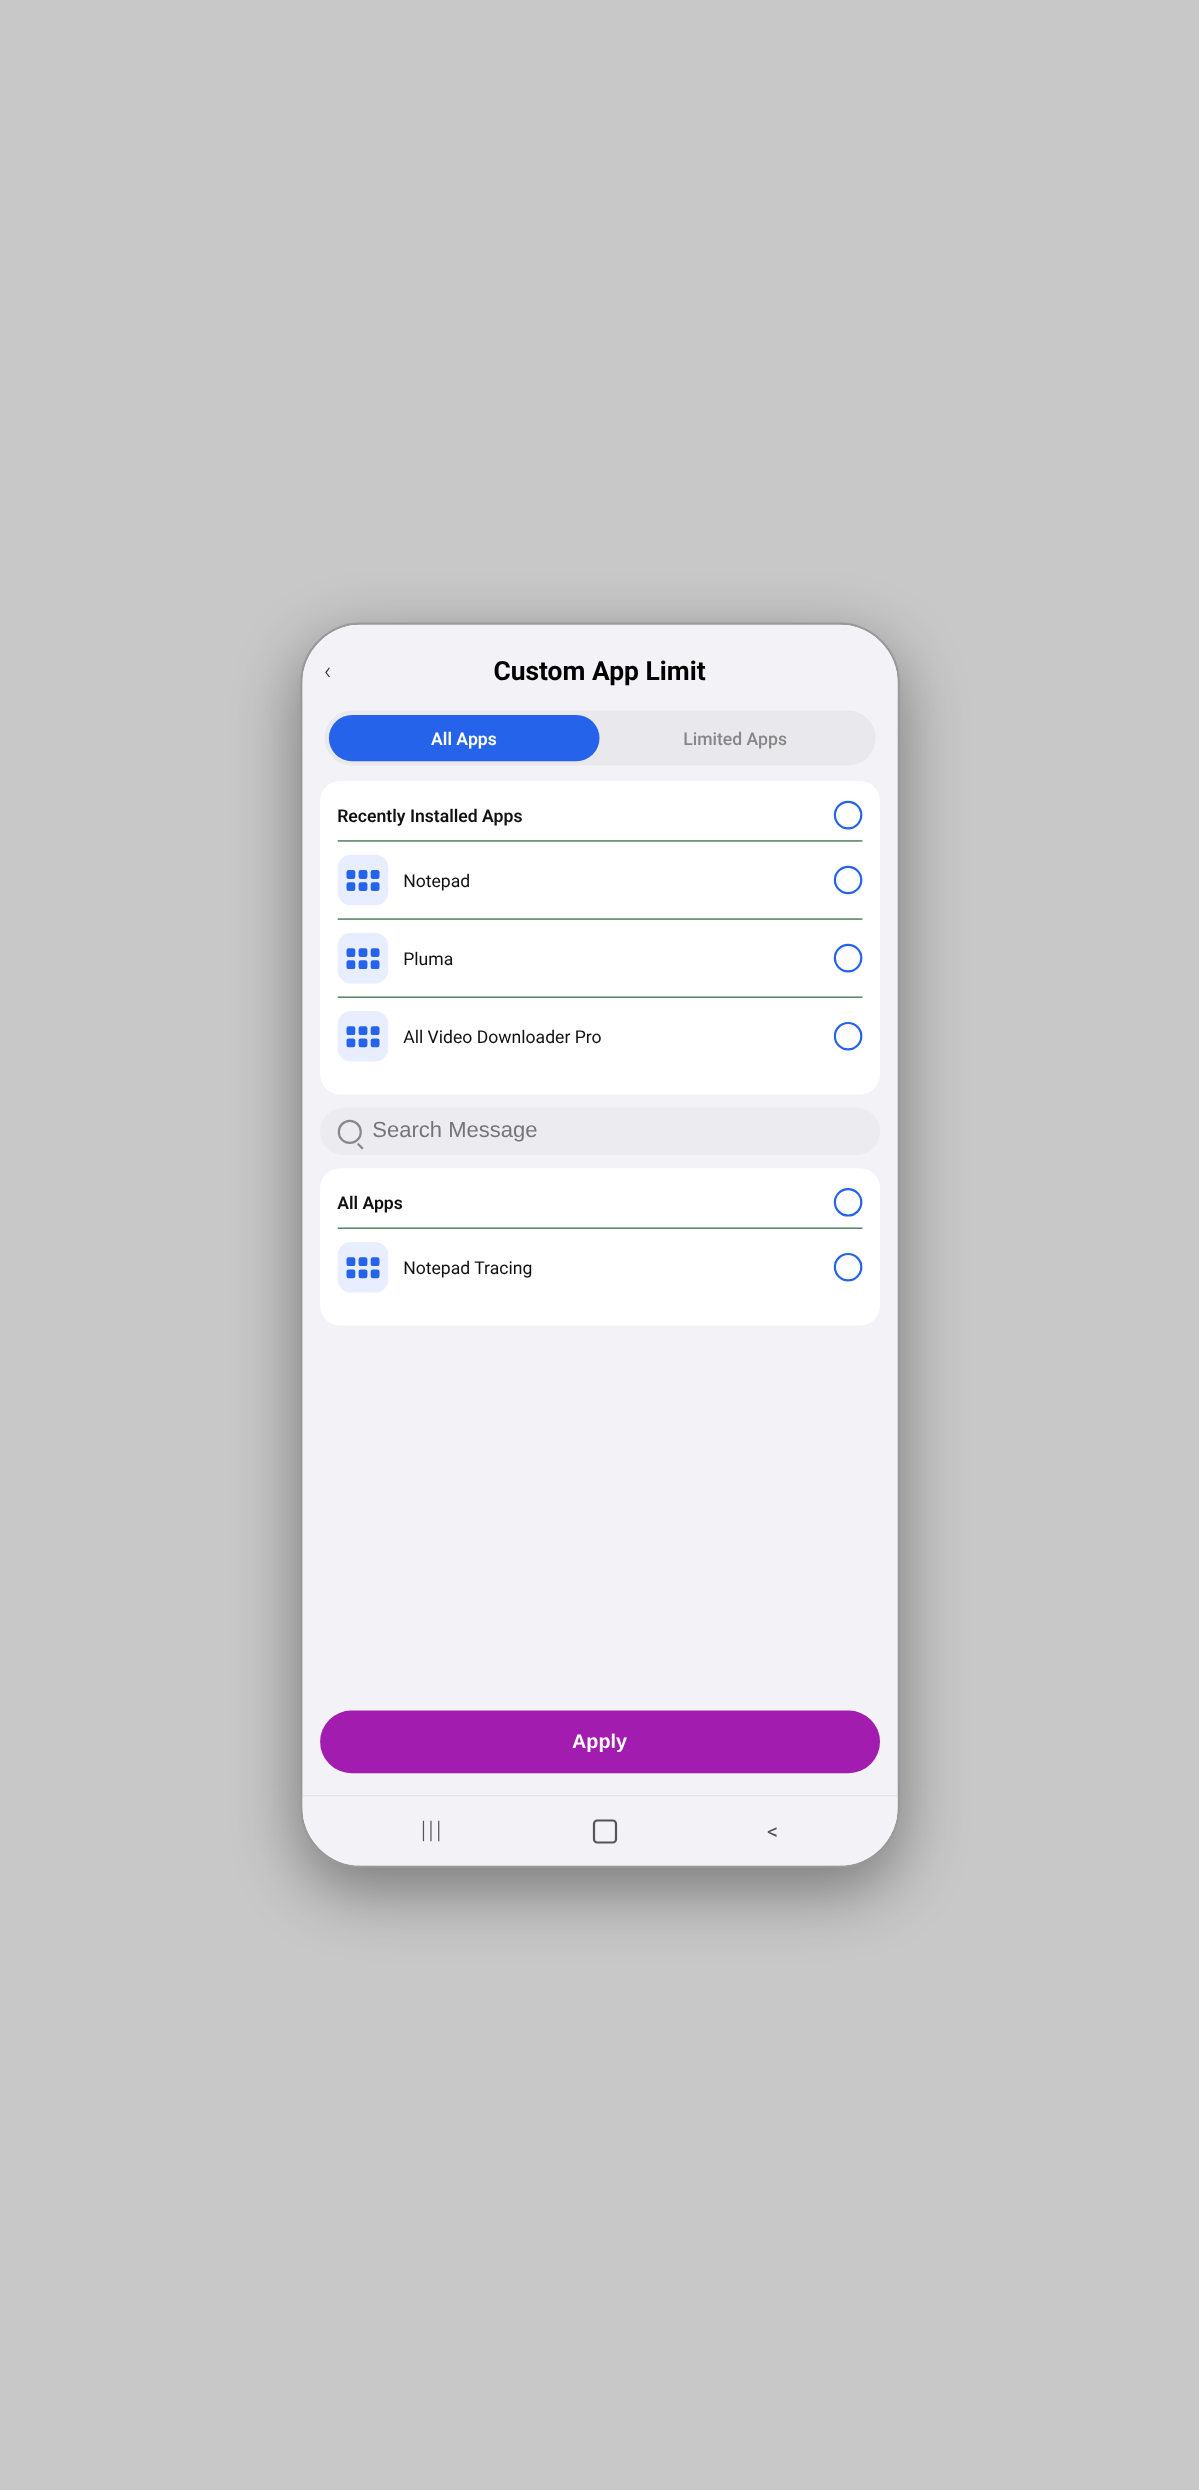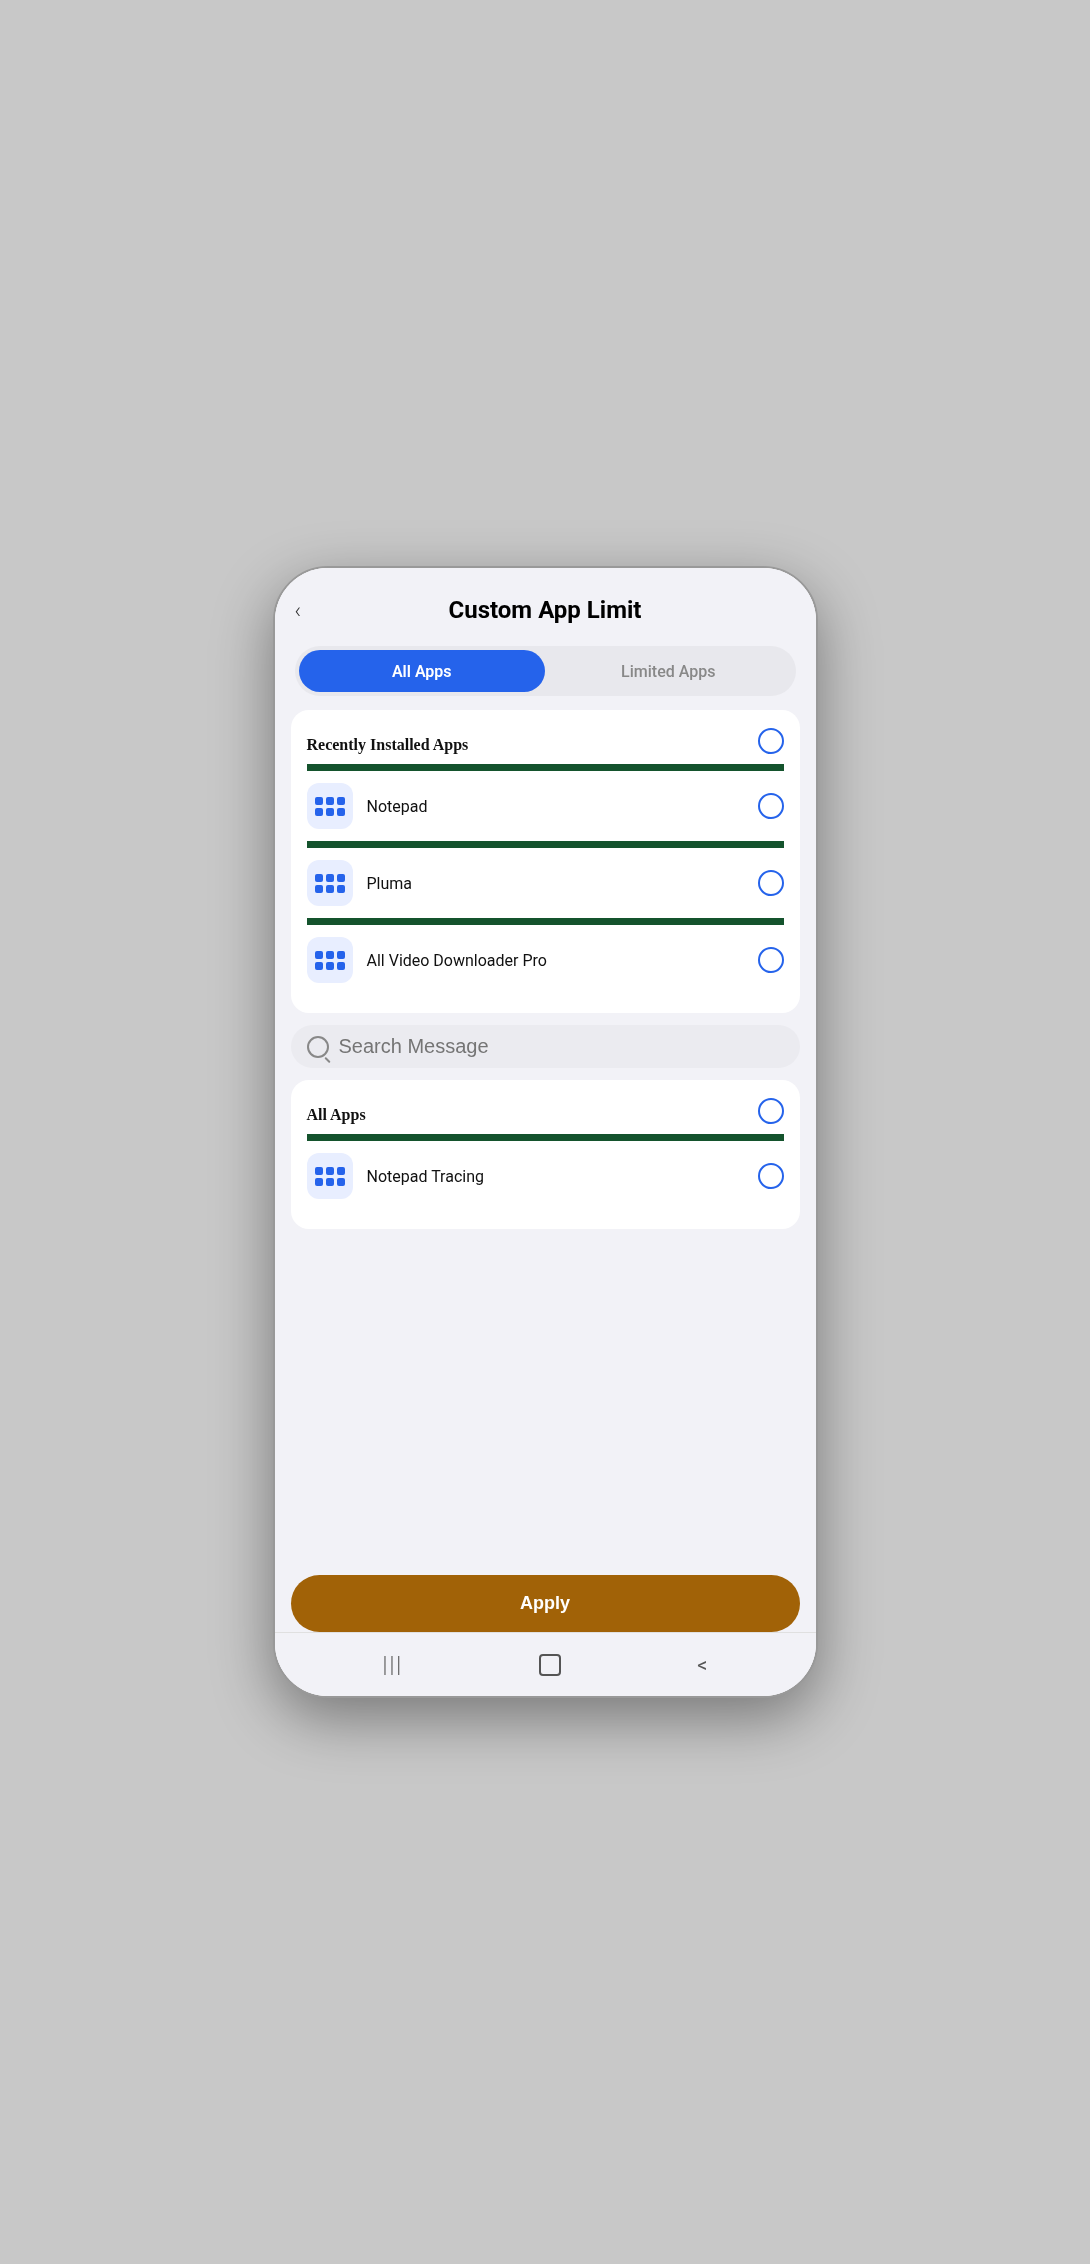--- a/index.html
+++ b/index.html
@@ -108,38 +108,37 @@
     
     .card {
       background: #fff;
       border-radius: 18px;
       padding: 18px 16px;
     }
 
     
     .section-header {
       display: flex;
-      align-items: flex-end;
+      align-items: center;
       justify-content: space-between;
       margin-bottom: 10px;
-      font-family: Liberation Serif, serif;
     }
 
     .section-title {
       font-size: 16px;
       font-weight: 600;
       color: #111;
     }
 
     
     .app-row {
       display: flex;
       align-items: center;
       padding: 12px 0;
-      border-top: 7px solid #14532d;
+      border-top: 1px solid #14532d;
     }
 
     .app-icon {
       width: 46px;
       height: 46px;
       background: #e8eeff;
       border-radius: 12px;
       display: flex;
       align-items: center;
       justify-content: center;
@@ -222,29 +221,29 @@
 
     
     .all-apps-card {
       background: #fff;
       border-radius: 18px;
       padding: 18px 16px;
     }
 
     
     .apply-btn {
-      background: #a16207;
+      background: #a21caf;
       color: #fff;
       border: none;
       border-radius: 30px;
       padding: 18px;
       font-size: 18px;
       font-weight: 600;
       width: calc(100% - 32px);
-      margin: 8px 16px 0;
+      margin: 8px 16px 20px;
       cursor: pointer;
       text-align: center;
     }
 
     
     .bottom-nav {
       background: #f2f2f7;
       height: 64px;
       display: flex;
       align-items: center;

